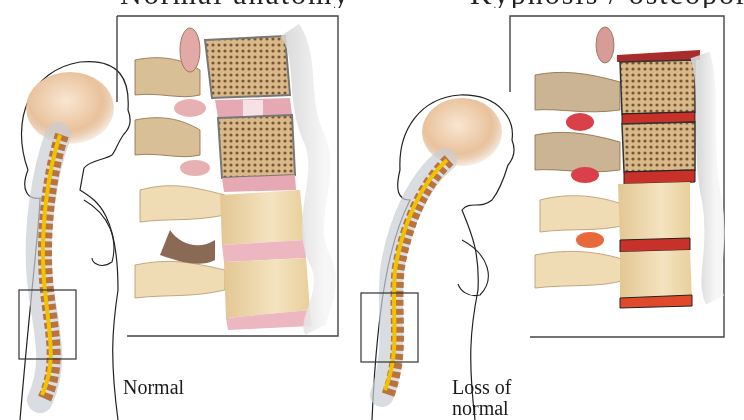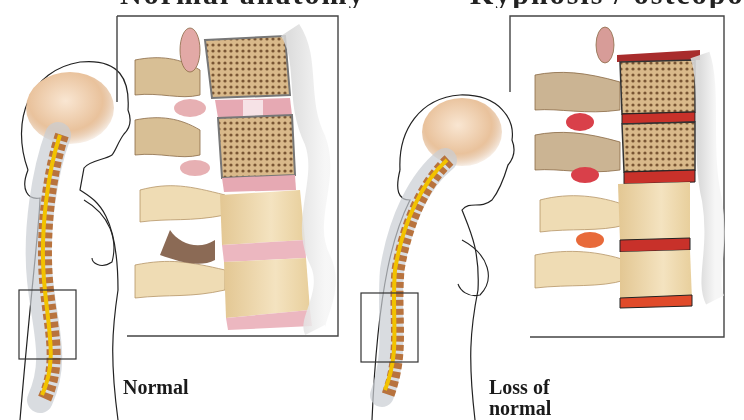--- a/index.html
+++ b/index.html
@@ -1,17 +1,17 @@
 <!DOCTYPE html>
 <html><head>
 <meta charset="utf-8">
 <style>
   html, body { margin: 0; padding: 0; background: #ffffff; }
   body { width: 744px; height: 420px; overflow: hidden; position: relative; font-family: "Liberation Serif", "DejaVu Serif", serif; }
-  .stage { position: absolute; left: 0; top: 0; width: 628px; height: 420px; font-weight: bold; }
+  .stage { position: absolute; left: 0; top: 0; width: 628px; height: 420px; }
   .title-cut { position: absolute; top: -20px; font-size: 30px; color: #222; white-space: nowrap; letter-spacing: 2px; overflow: hidden; height: 28px; line-height: 28px; }
   .caption { position: absolute; font-size: 20px; line-height: 21px; color: #1a1a1a; }
   svg { position: absolute; left: 0; top: 0; }
 </style>
 </head>
 <body>
 
 <div class="stage">
 
   <div class="title-cut" style="left:120px;">Normal anatomy</div>
@@ -115,17 +115,17 @@
       <path d="M620,252 L690,250 L692,300 L620,304 Z" fill="url(#boneG)"></path>
       <path d="M620,298 L692,295 L692,306 L620,308 Z" fill="#e04a2a" stroke="#222" stroke-width="1"></path>
       <path d="M700,55 C712,90 700,150 712,200 C720,250 705,280 715,300" fill="none" stroke="url(#ligG)" stroke-width="20" opacity="0.9"></path>
     </g>
   </svg>
 
   <div class="caption" style="left:123px; top:377px;">
     <div>Normal</div>
   </div>
 
-  <div class="caption" style="left:489px; top:377px;">
+  <div class="caption" style="left:452px; top:377px;">
     <div>Loss of</div>
     <div>normal</div>
   </div>
 </div>
 
 </body></html>

